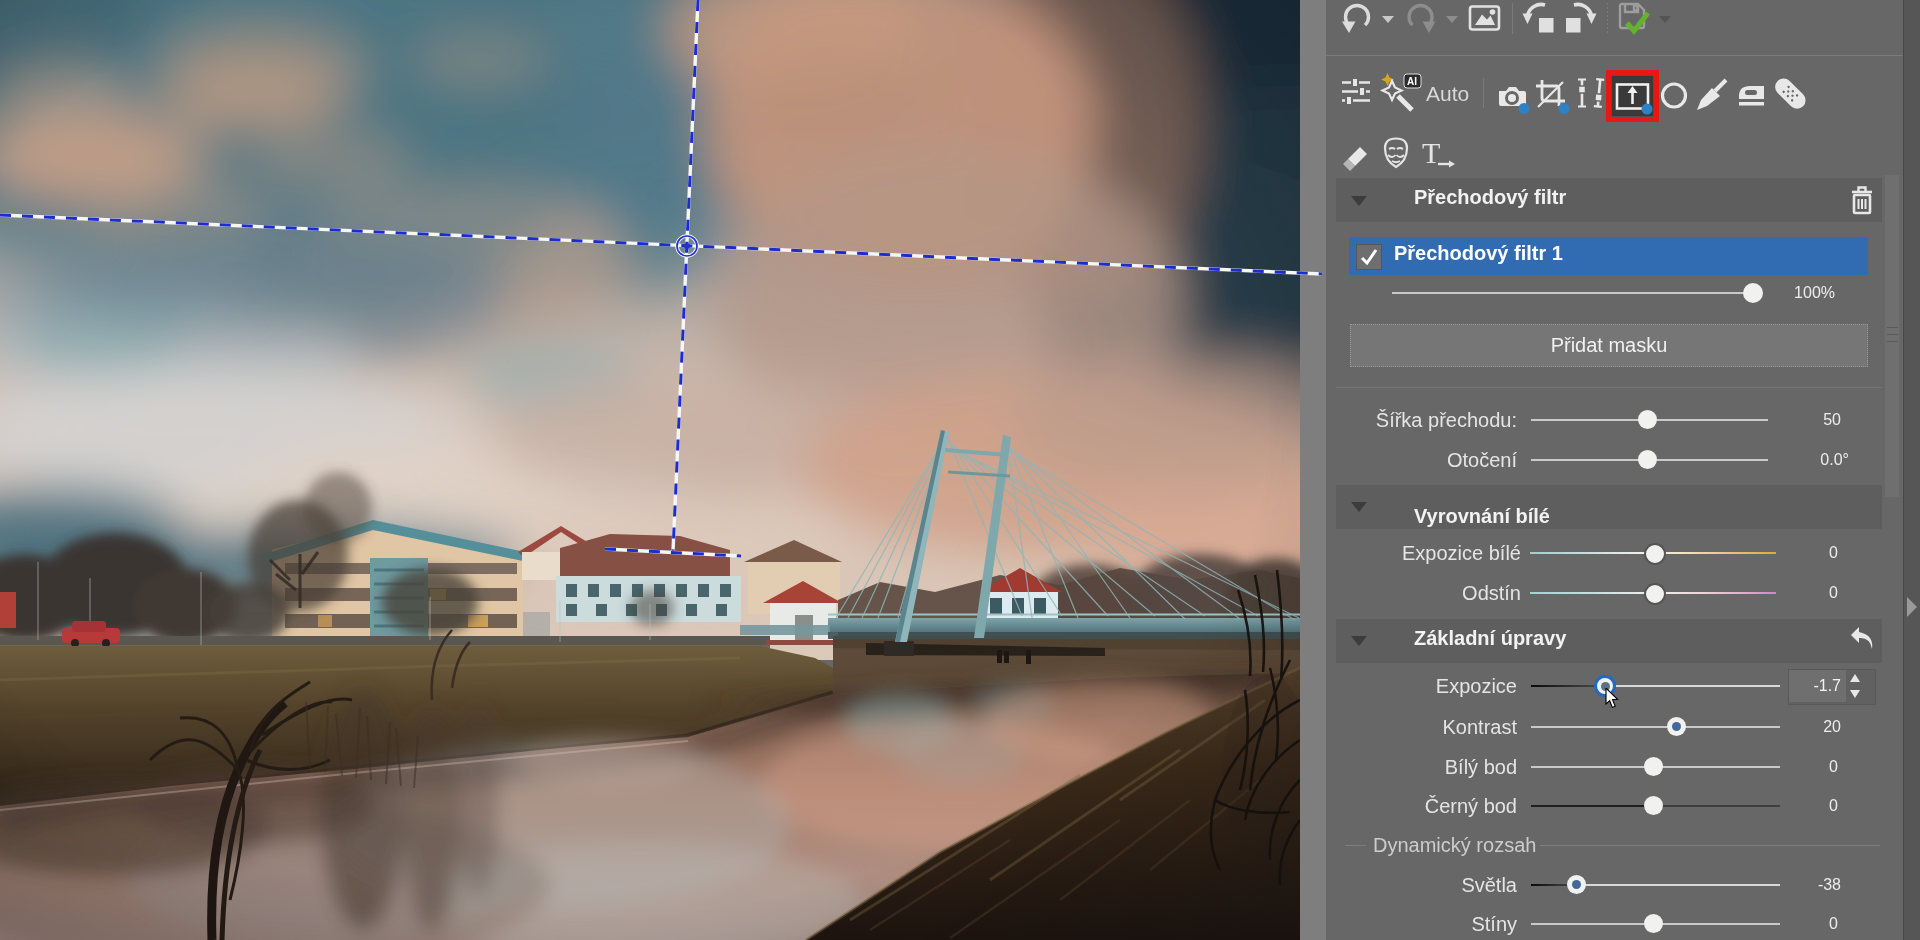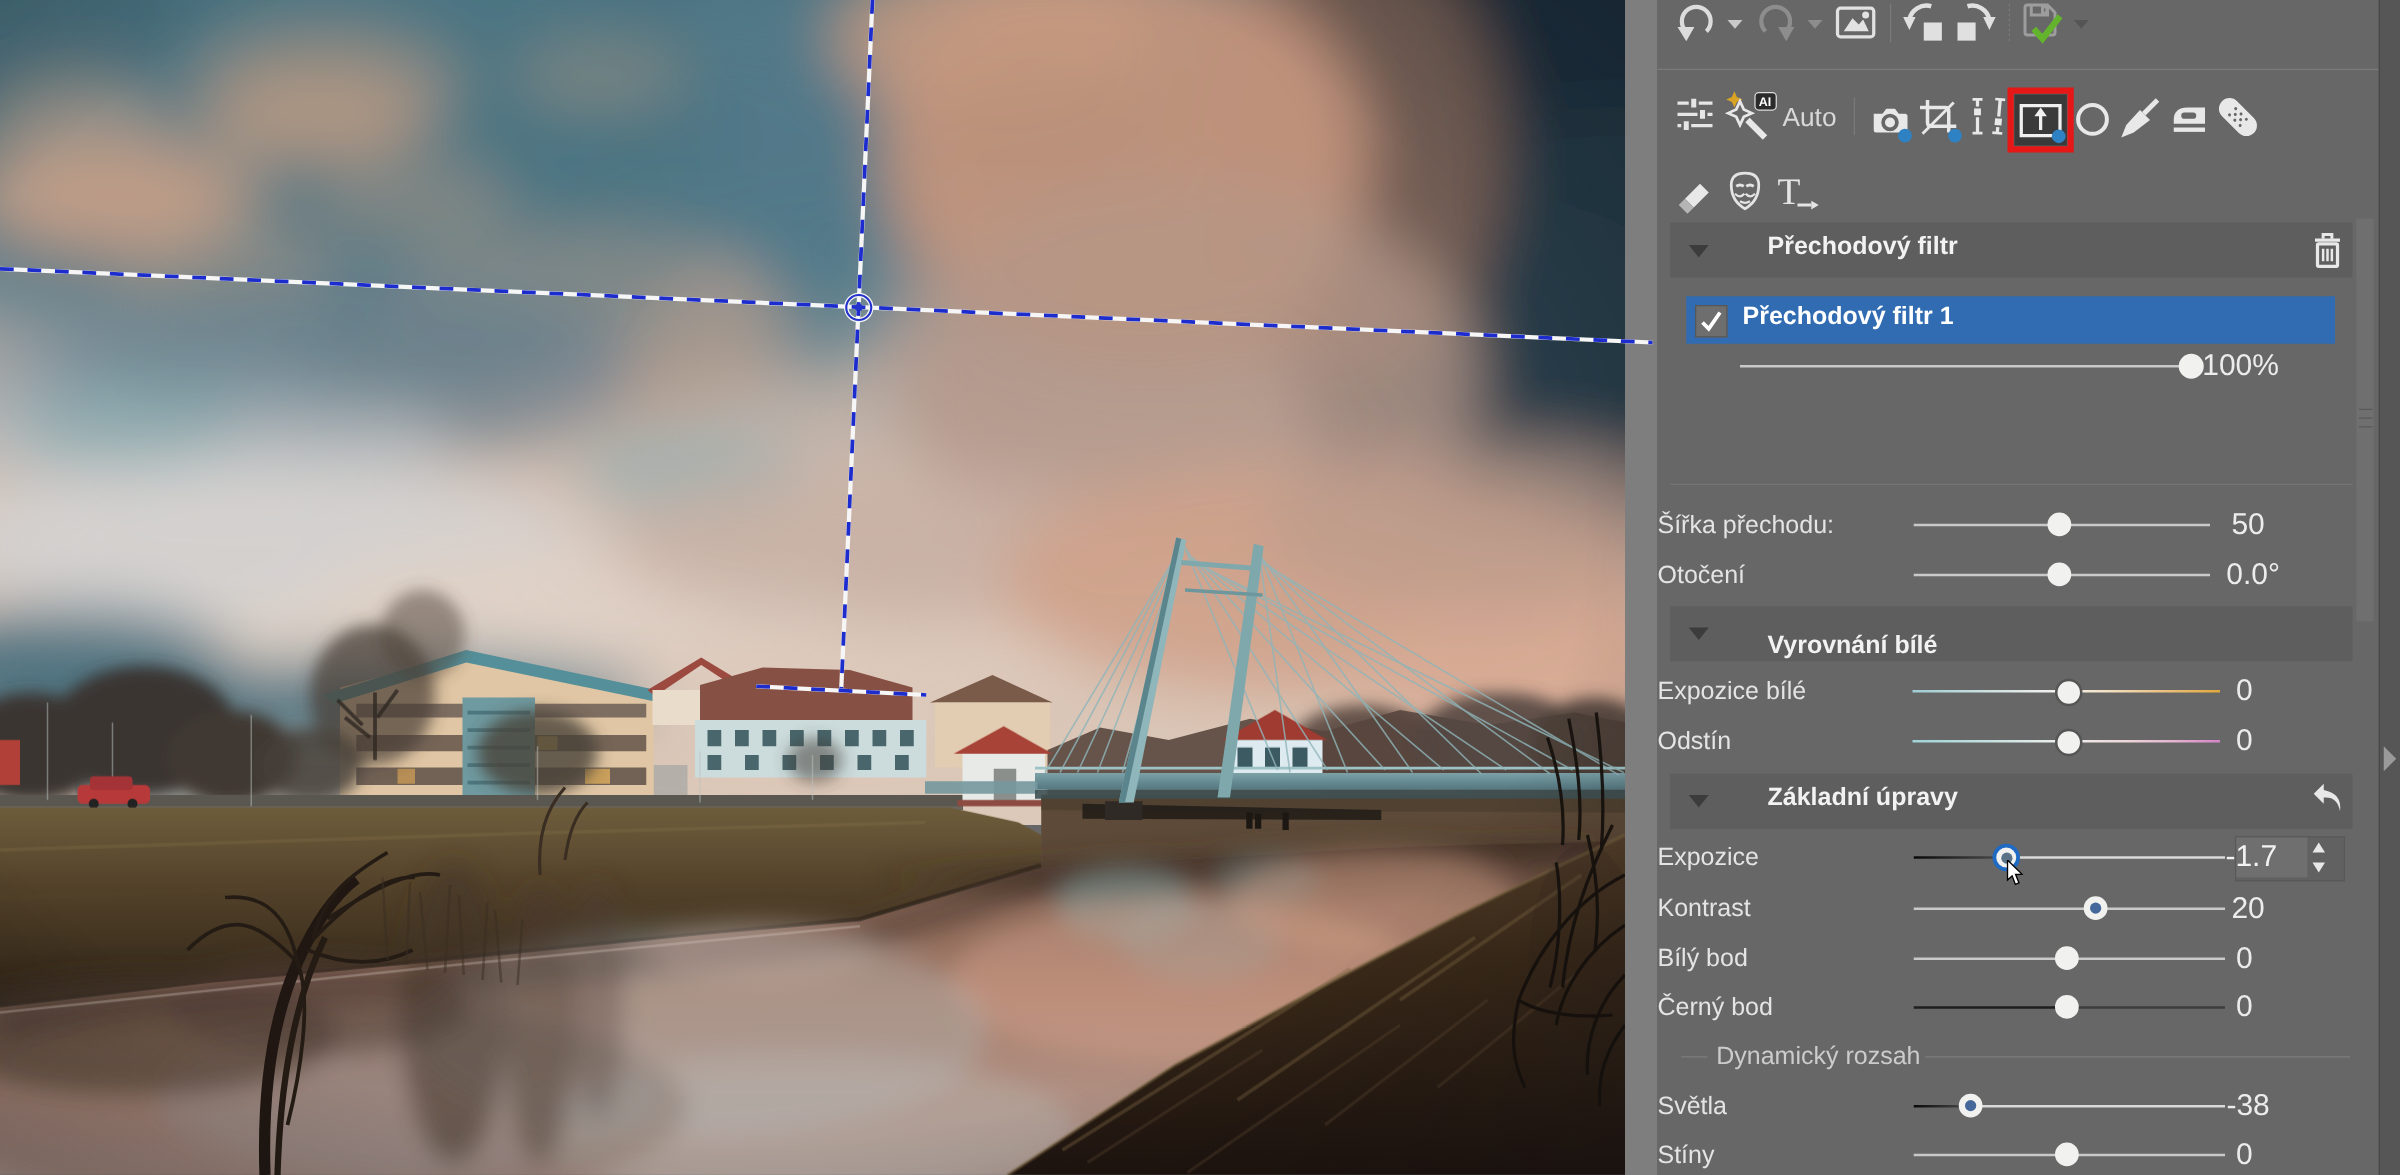--- a/index.html
+++ b/index.html
@@ -1,18 +1,18 @@
 <!DOCTYPE html>
 <html><head><meta charset="utf-8"><style>
 html,body{margin:0;padding:0;width:1920px;height:940px;overflow:hidden;background:#676767;font-family:"Liberation Sans",sans-serif;}
 #viewer{position:absolute;left:0;top:0;width:1326px;height:940px;}
 #panel{position:absolute;left:1326px;top:0;width:594px;height:940px;background:#676767;}
 .abs{position:absolute;}
-.lbl{position:absolute;color:#e4e4e4;font-size:20px;line-height:28px;text-align:left;white-space:nowrap;}
-.val{position:absolute;color:#ececec;font-size:24px;line-height:28px;text-align:center;white-space:nowrap;}
+.lbl{position:absolute;color:#e4e4e4;font-size:20px;line-height:28px;text-align:right;white-space:nowrap;}
+.val{position:absolute;color:#ececec;font-size:16px;line-height:28px;text-align:right;white-space:nowrap;}
 .hdrbar{position:absolute;left:10px;width:546px;height:44px;background:#5e5e5e;}
 .hdrtxt{position:absolute;left:56px;top:8px;color:#f2f2f2;font-size:20px;font-weight:bold;white-space:nowrap;margin-left:32px;}
 .tri{position:absolute;left:25px;width:0;height:0;border-left:8px solid transparent;border-right:8px solid transparent;border-top:10px solid #3c3c3c;}
 .track{position:absolute;height:2px;background:#c9c9c9;}
 .knob{position:absolute;width:19px;height:19px;border-radius:50%;background:#f1f1ef;}
 </style></head><body>
 <div id="viewer">
 <svg width="1326" height="940" viewBox="0 0 1326 940" xmlns="http://www.w3.org/2000/svg">
 <defs>
 <clipPath id="ph">
@@ -365,20 +365,21 @@
 </svg>
 <div class="abs" style="left:23px;top:237px;width:519px;height:38px;background:#316cb2"></div>
 <div class="abs" style="left:30px;top:244px;width:24px;height:24px;background:#6e6e6e;border:1px solid #565656"></div>
 <svg class="abs" style="left:30px;top:244px" width="26" height="26">
       <polyline points="6,14 11,19 20,6" stroke="#fff" stroke-width="3" fill="none"></polyline>
     </svg>
 <div class="abs" style="left:68px;top:242px;color:#fff;font-size:20px;font-weight:bold">Přechodový filtr 1</div>
 <div class="track" style="left:66px;top:292px;width:362px"></div>
 <div class="knob" style="left:417px;top:283px;width:20px;height:20px"></div>
 <div class="val" style="left:424px;top:279px;width:85px">100%</div>
+<div class="abs" style="left:24px;top:324px;width:516px;height:41px;background:#767676;border:1px dotted #989898;color:#f0f0f0;font-size:20px;text-align:center;line-height:41px">Přidat masku</div>
 <div class="abs" style="left:10px;top:387px;width:546px;height:1px;background:#757575"></div>
 <div class="lbl" style="left:0;top:406px;width:191px">Šířka přechodu:</div>
 <div class="track" style="left:205px;top:419px;width:237px"></div>
 <div class="knob" style="left:312px;top:410px"></div>
 <div class="val" style="left:430px;top:406px;width:85px">50</div>
 <div class="lbl" style="left:0;top:446px;width:191px">Otočení</div>
 <div class="track" style="left:205px;top:459px;width:237px"></div>
 <div class="knob" style="left:312px;top:450px"></div>
 <div class="val" style="left:430px;top:446px;width:93px">0.0°</div>
 <div class="hdrbar" style="top:485px"></div>

